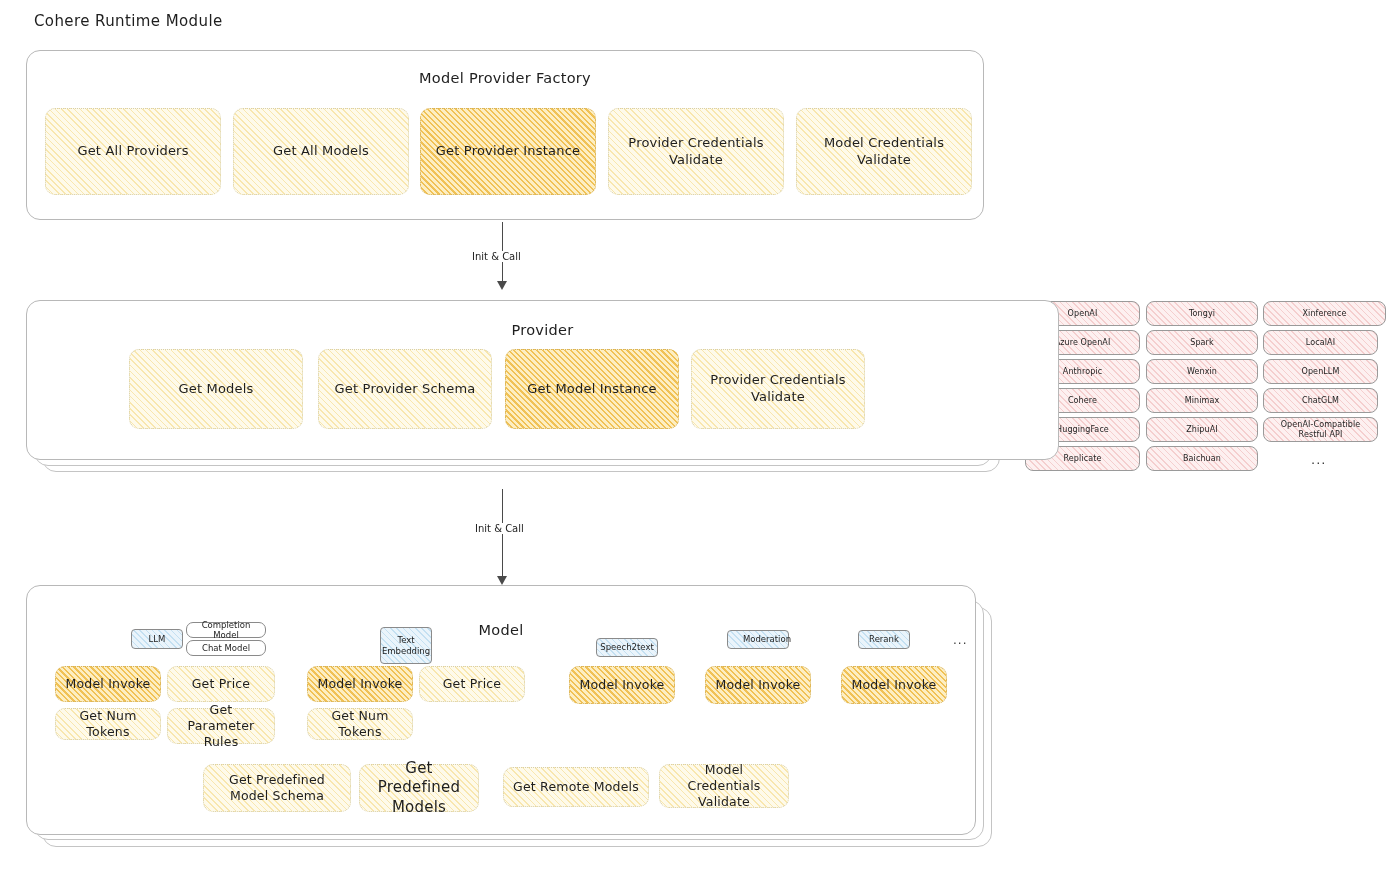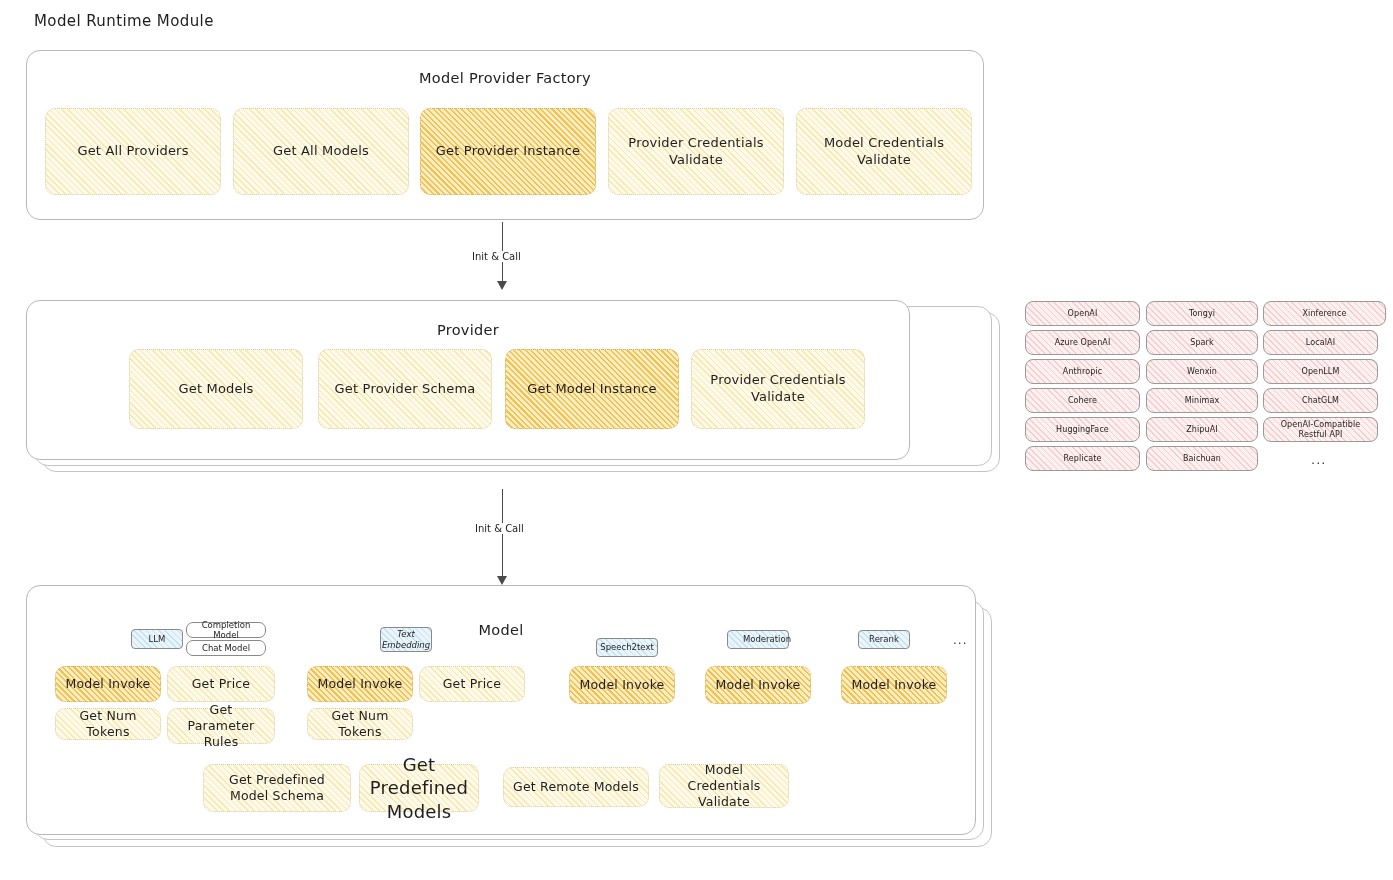--- a/index.html
+++ b/index.html
@@ -143,21 +143,21 @@
     white-space: nowrap;
   }
   .ellipsis { position: absolute; font-size: 13px; color: #3a3a3a;
               letter-spacing: 1px; }
 </style>
 </head>
 <body>
 
 <div class="stage">
 
-  <div class="sketch-title" style="left:34px; top:12px;">Model Runtime Module</div>
+  <div class="sketch-title" style="left:34px; top:12px;">Cohere Runtime Module</div>
 
   <div class="panel" style="left:26px; top:50px; width:958px; height:170px;">
     <div class="panel-title" style="top:19px;">Model Provider Factory</div>
 
     <div class="node fill-light" style="left:18px; top:57px; width:176px; height:87px;">Get All Providers</div>
 
     <div class="node fill-light" style="left:206px; top:57px; width:176px; height:87px;">Get All Models</div>
 
     <div class="node fill-strong" style="left:393px; top:57px; width:176px; height:87px;">Get Provider Instance</div>
 
@@ -165,21 +165,21 @@
 
     <div class="node fill-light" style="left:769px; top:57px; width:176px; height:87px;">Model Credentials Validate</div>
   </div>
 
   <div class="arrow-line" style="left:502px; top:222px; height:62px;"></div>
   <div class="arrow-head" style="left:497px; top:281px;"></div>
   <div class="arrow-label" style="left:469px; top:251px;">Init &amp; Call</div>
 
   <div class="panel-shadow" style="left:42px; top:312px; width:958px; height:160px;"></div>
   <div class="panel-shadow" style="left:34px; top:306px; width:958px; height:160px;"></div>
-  <div class="panel" style="left:26px; top:300px; width:884px; height:160px; z-index:1;">
+  <div class="panel" style="left:26px; top:300px; width:1033px; height:160px; z-index:1;">
     <div class="panel-title" style="top:21px;">Provider</div>
 
     <div class="node fill-light" style="left:102px; top:48px; width:174px; height:80px;">Get Models</div>
 
     <div class="node fill-light" style="left:291px; top:48px; width:174px; height:80px;">Get Provider Schema</div>
 
     <div class="node fill-strong" style="left:478px; top:48px; width:174px; height:80px;">Get Model Instance</div>
 
     <div class="node fill-light" style="left:664px; top:48px; width:174px; height:80px;">Provider Credentials Validate</div>
   </div>
@@ -214,21 +214,21 @@
 
   <div class="panel-shadow" style="left:42px; top:607px; width:950px; height:240px;"></div>
   <div class="panel-shadow" style="left:34px; top:600px; width:950px; height:240px;"></div>
   <div class="panel" style="left:26px; top:585px; width:950px; height:250px; z-index:1;">
     <div class="panel-title" style="top:8px;margin-top:28px;">Model</div>
 
     <div class="badge fill-blue" style="left:104px; top:43px; width:52px; height:20px;">LLM</div>
     <div class="badge fill-white" style="left:159px; top:36px; width:80px; height:16px;">Completion Model</div>
     <div class="badge fill-white" style="left:159px; top:54px; width:80px; height:16px;">Chat Model</div>
 
-    <div class="badge fill-blue" style="left:353px; top:41px; width:52px; height:25px;font-style:italic;">Text Embedding</div>
+    <div class="badge fill-blue" style="left:353px; top:41px; width:52px; height:37px;">Text Embedding</div>
 
     <div class="badge fill-blue" style="left:569px; top:44px; width:62px; height:19px;margin-top:8px;">Speech2text</div>
 
     <div class="badge fill-blue" style="left:700px; top:44px; width:62px; height:19px;padding-left:22px;">Moderation</div>
 
     <div class="badge fill-blue" style="left:831px; top:44px; width:52px; height:19px;">Rerank</div>
 
     <div class="ellipsis" style="left:926px; top:47px; font-size:12px;">...</div>
 
     <div class="node fill-strong" style="left:28px; top:80px; width:106px; height:36px; font-size:12.5px;">Model Invoke</div>
@@ -240,18 +240,18 @@
     <div class="node fill-light" style="left:392px; top:80px; width:106px; height:36px; font-size:12.5px;">Get Price</div>
     <div class="node fill-light" style="left:280px; top:122px; width:106px; height:32px; font-size:12.5px;">Get Num Tokens</div>
 
     <div class="node fill-strong" style="left:542px; top:80px; width:106px; height:38px; font-size:12.5px;">Model Invoke</div>
 
     <div class="node fill-strong" style="left:678px; top:80px; width:106px; height:38px; font-size:12.5px;">Model Invoke</div>
 
     <div class="node fill-strong" style="left:814px; top:80px; width:106px; height:38px; font-size:12.5px;">Model Invoke</div>
 
     <div class="node fill-light" style="left:176px; top:178px; width:148px; height:48px; font-size:12.5px;">Get Predefined Model Schema</div>
-    <div class="node fill-light" style="left:332px; top:178px; width:120px; height:48px; font-size:18px;">Get Predefined Models</div>
+    <div class="node fill-light" style="left:332px; top:178px; width:120px; height:48px; font-size:15px;">Get Predefined Models</div>
     <div class="node fill-light" style="left:476px; top:181px; width:146px; height:40px; font-size:12.5px;">Get Remote Models</div>
     <div class="node fill-light" style="left:632px; top:178px; width:130px; height:44px; font-size:12.5px;">Model Credentials Validate</div>
   </div>
 
 </div>
 
 </body></html>

